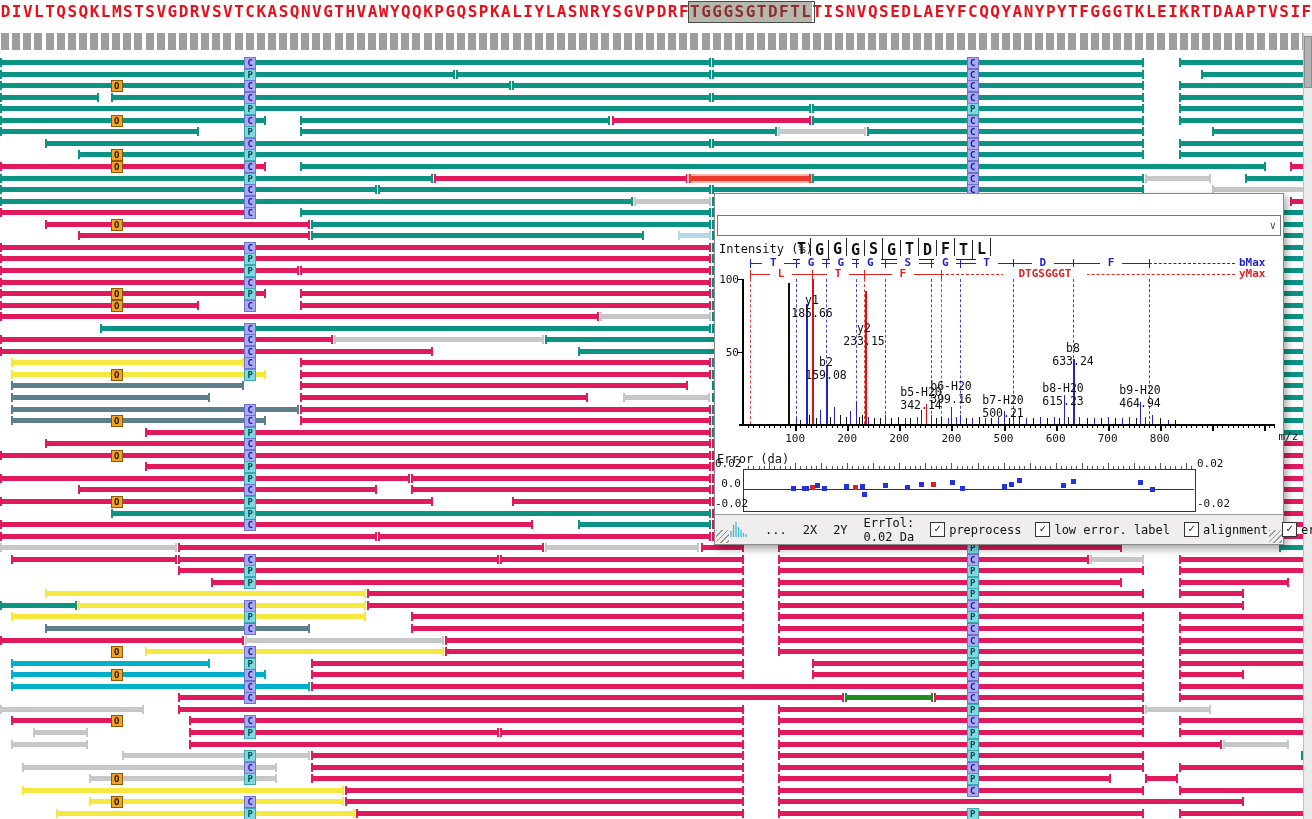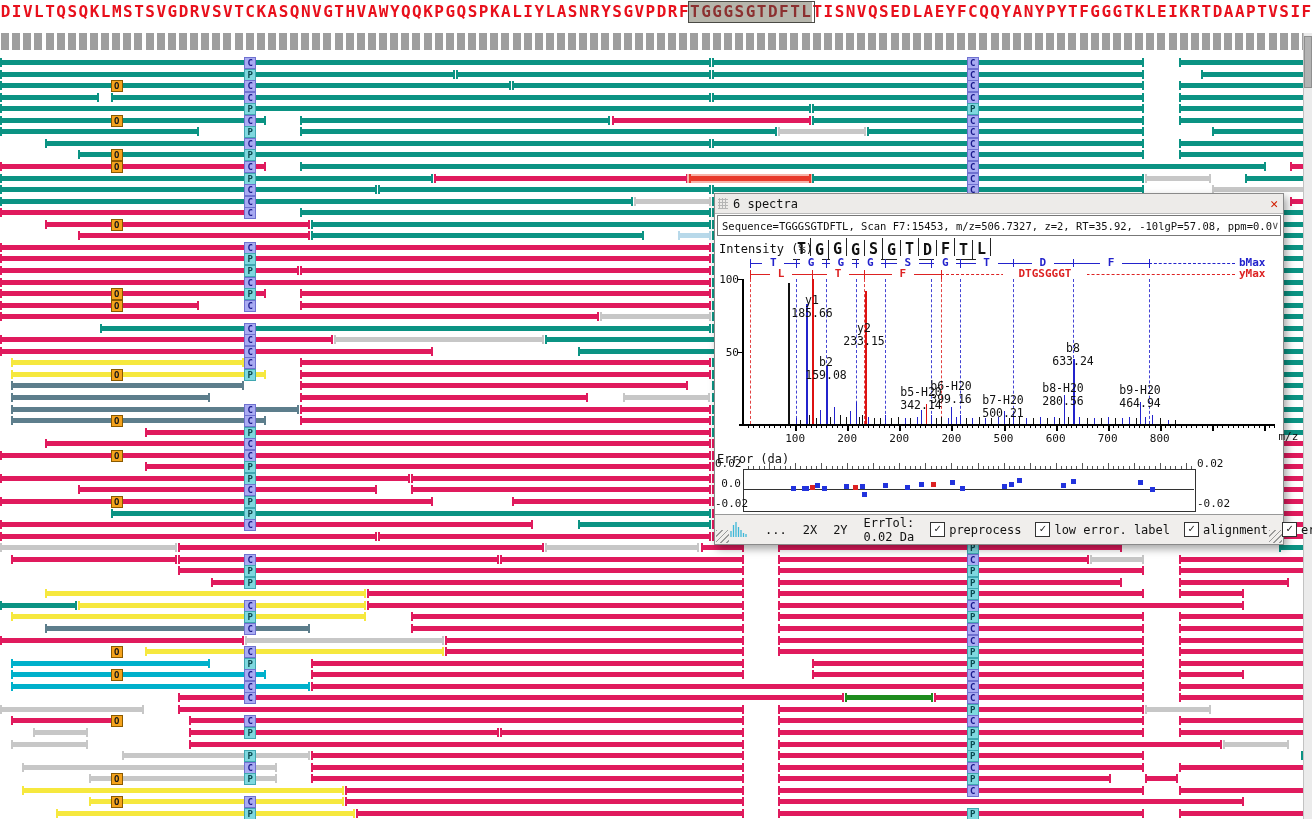--- a/index.html
+++ b/index.html
@@ -667,27 +667,21 @@
       <div class="seg" style="position: absolute; left: 1178.6px; top: 759.8px; width: 132.4px; background: rgb(224, 26, 93);"></div>
       <div class="mod" style="position: absolute; left: 244.1px; top: 756.8px; background: rgb(127, 216, 223); border-color: rgb(63, 167, 176); color: rgb(10, 74, 80);">P</div>
       <div class="mod" style="position: absolute; left: 966.8px; top: 756.8px; background: rgb(127, 216, 223); border-color: rgb(63, 167, 176); color: rgb(10, 74, 80);">P</div>
     </div>
 
   <div id="vscroll">
     <div id="vthumb"></div>
   </div>
 
   <div id="popup">
-    <div id="ptitle">
-      <div id="pgrip"></div>
-      <span id="ptitle-text">6 spectra</span>
-      <span id="pclose">✕</span>
-    </div>
     <div id="pcombo">
-      <span>Sequence=TGGGSGTDFTL, Scan F7:15453, m/z=506.7327, z=2, RT=35.92, -10lgP=57.08, ppm=0.0</span>
       <span id="pchev">∨</span>
     </div>
     <span id="intensity-label">Intensity (%)</span>
     <div id="pepboxes">
         <div class="pepbox">T</div>
         <div class="pepbox">G</div>
         <div class="pepbox">G</div>
         <div class="pepbox">G</div>
         <div class="pepbox">S</div>
         <div class="pepbox">G</div>
@@ -951,21 +945,21 @@
         <div class="lbl2" style="position: absolute; left: 206px; top: 186px;">
           <div>b6-H20</div>
           <div>399.16</div>
         </div>
         <div class="lbl2" style="position: absolute; left: 258px; top: 200px;">
           <div>b7-H20</div>
           <div>500.21</div>
         </div>
         <div class="lbl2" style="position: absolute; left: 318px; top: 188px;">
           <div>b8-H20</div>
-          <div>280.56</div>
+          <div>615.23</div>
         </div>
         <div class="lbl2" style="position: absolute; left: 328px; top: 148px;">
           <div>b8</div>
           <div>633.24</div>
         </div>
         <div class="lbl2" style="position: absolute; left: 395px; top: 190px;">
           <div>b9-H20</div>
           <div>464.94</div>
         </div>
       </div>

